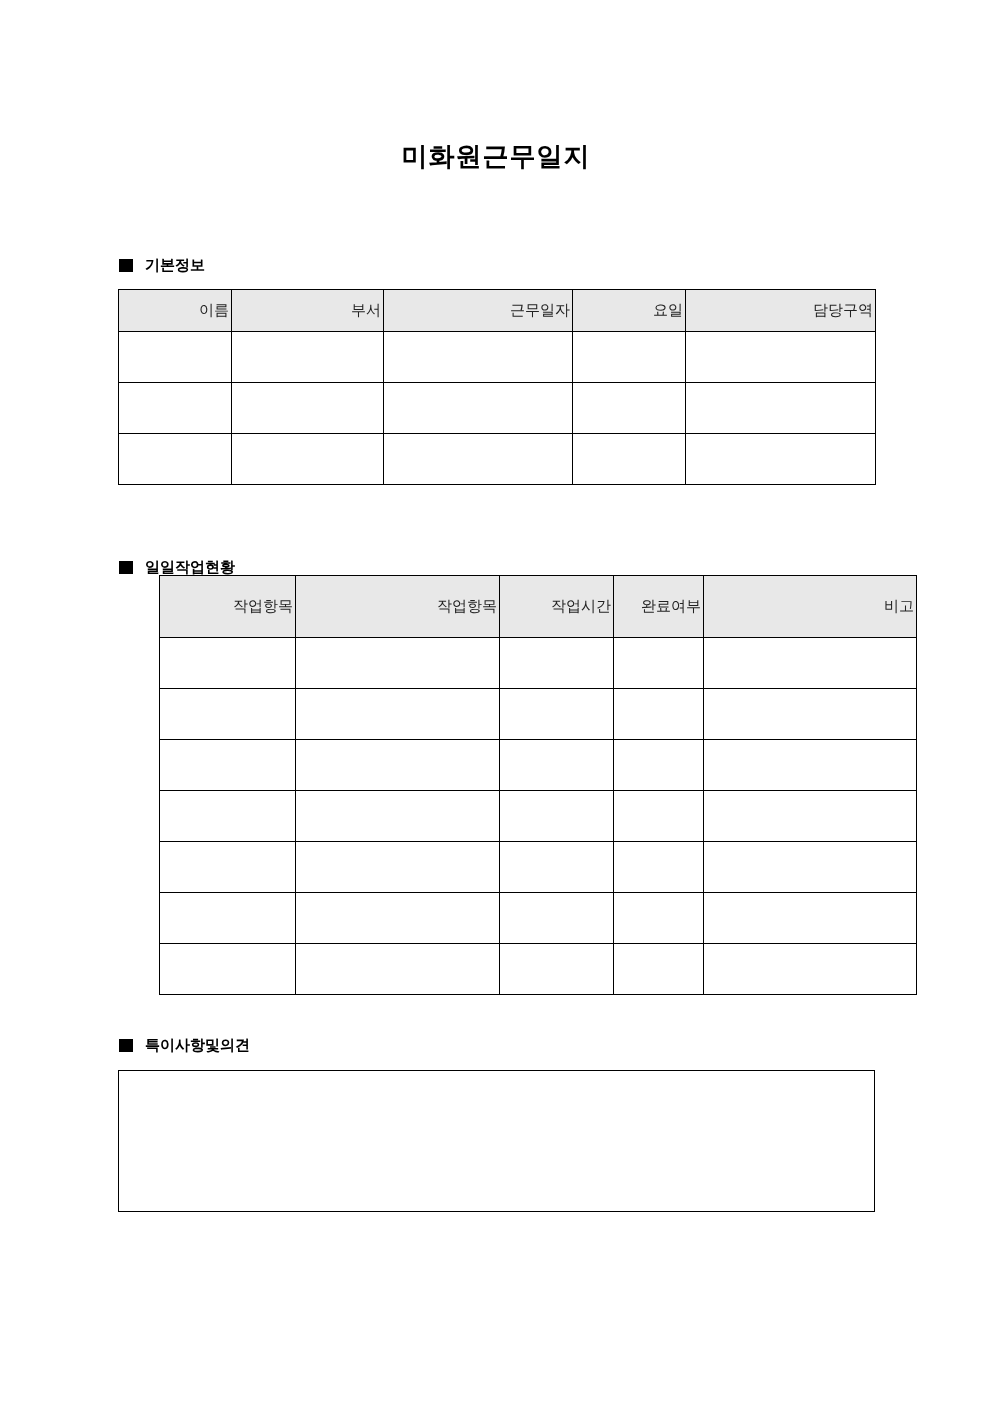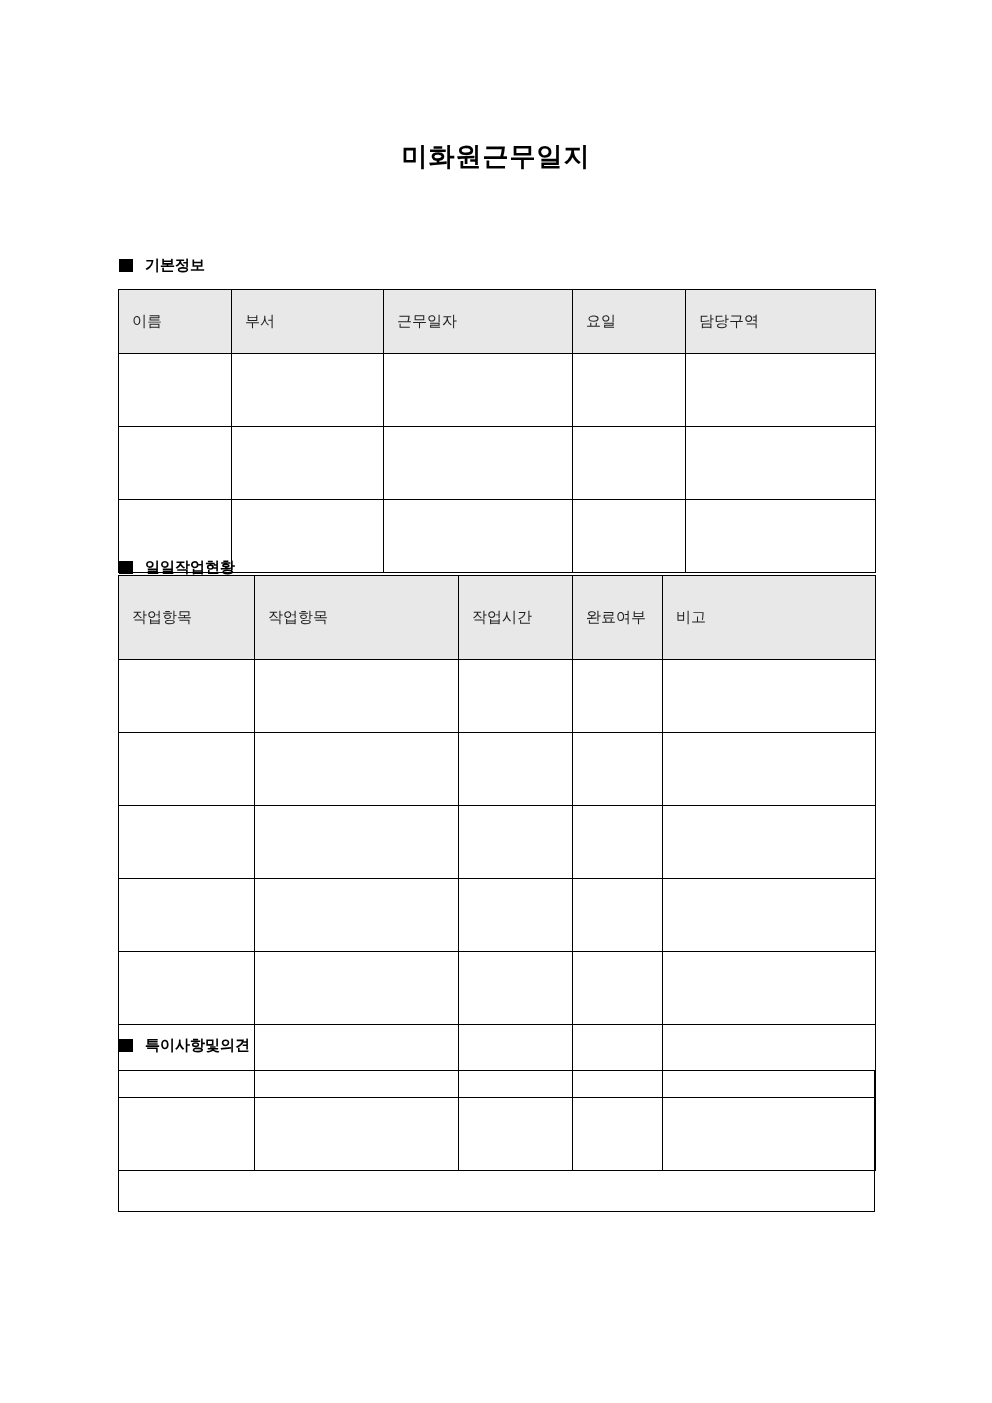--- a/index.html
+++ b/index.html
@@ -44,35 +44,35 @@
     }
     table.grid {
       position: absolute;
       left: 118px;
       width: 757px;
       border-collapse: collapse;
       table-layout: fixed;
     }
     table.grid th, table.grid td {
       border: 1px solid #000;
-      padding: 13px;
+      padding: 2px;
       font-size: 15px;
       font-weight: normal;
-      text-align: left;
+      text-align: right;
       vertical-align: middle;
       color: #222;
     }
     table.grid th {
       background: #e8e8e8;
     }
     #basic-table { top: 289px; }
     #basic-table th { height: 37px; }
     #basic-table td { height: 46px; }
 
-    #work-table { top: 575px; }
+    #work-table { top: 575px; margin-left: 41px; }
     #work-table th { height: 57px; }
     #work-table td { height: 46px; }
 
     .notes-box {
       position: absolute;
       left: 118px;
       top: 1070px;
       width: 755px;
       height: 140px;
       border: 1px solid #000;

